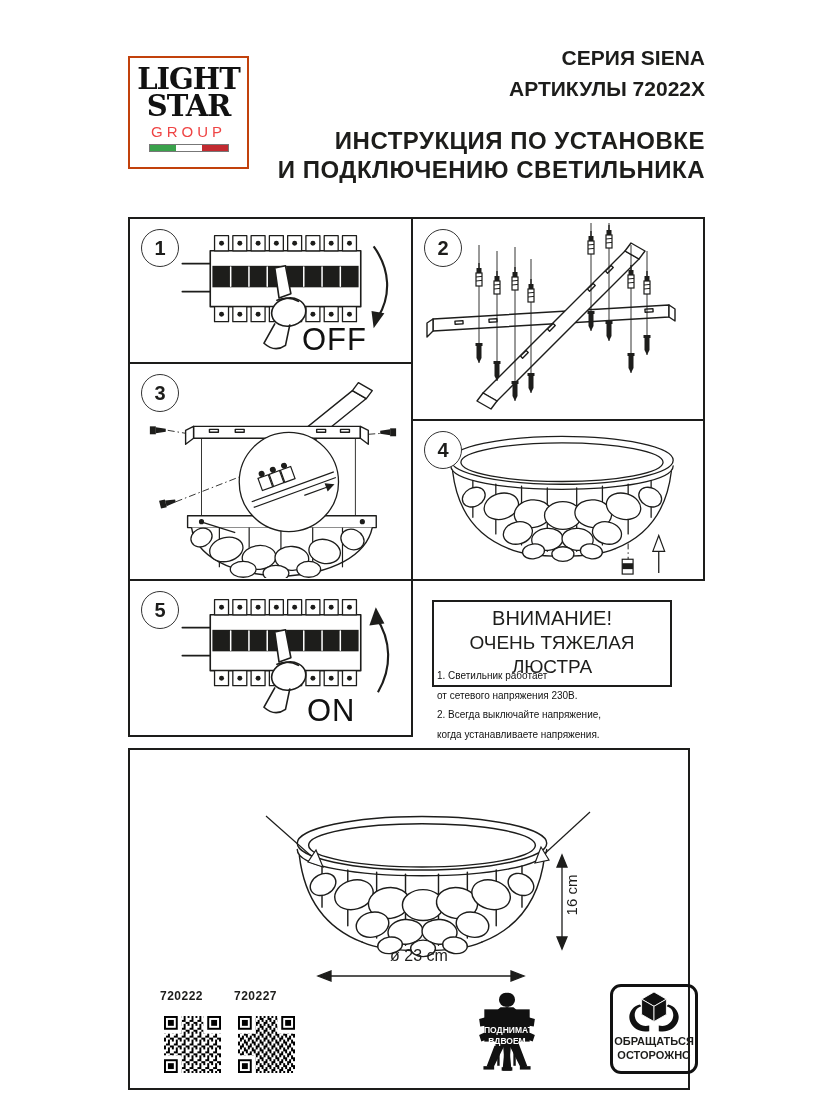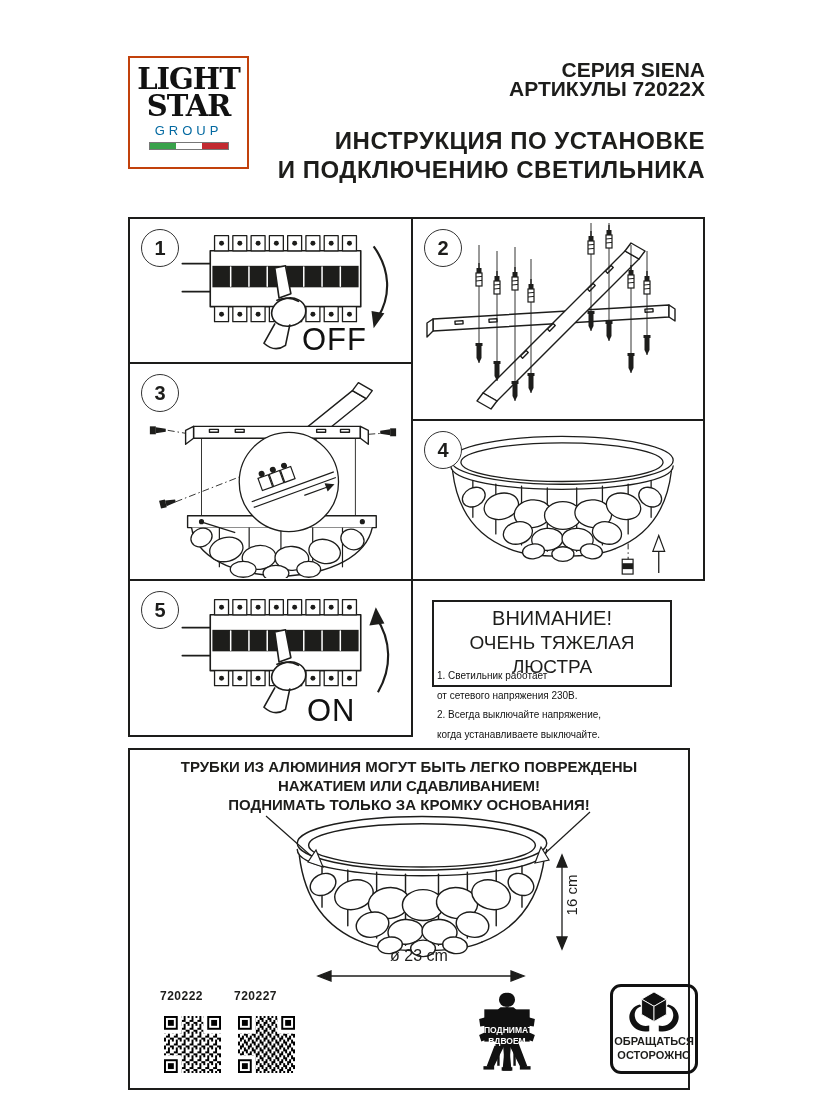--- a/index.html
+++ b/index.html
@@ -4,25 +4,25 @@
 <style>
   html,body{margin:0;padding:0;background:#e8e8e8;}
   .page{position:relative;width:826px;height:1100px;background:#ffffff;margin:0 auto;
         font-family:"Liberation Sans","DejaVu Sans",sans-serif;color:#1d1d1b;overflow:hidden;}
   .abs{position:absolute;}
   
   .logo-box{left:128px;top:56px;width:121px;height:113px;border:2px solid #c2410c;
             box-sizing:border-box;text-align:center;padding-top:8px;}
   .logo-word{font-family:"DejaVu Serif","Liberation Serif",serif;font-weight:bold;
              font-size:29px;line-height:27px;letter-spacing:-1px;color:#111;}
-  .logo-group{font-size:13px;letter-spacing:4px;margin-top:3px;color:#0369a1;}
+  .logo-group{font-size:15px;letter-spacing:4px;margin-top:3px;color:#ef4444;}
   .logo-flag{width:80px;height:8px;margin:4px auto 0;display:flex;border:1px solid #777;box-sizing:border-box;}
   .logo-flag span{flex:1;}
   .hdr{right:121px;text-align:right;font-weight:bold;}
-  .hdr-series{top:58px;font-size:21px;}
+  .hdr-series{top:46px;font-size:21px;}
   .hdr-articles{top:77px;font-size:21px;}
   .hdr-t1{top:127px;font-size:24px;letter-spacing:.5px;}
   .hdr-t2{top:156px;font-size:24px;letter-spacing:.5px;}
   
   .panel{border:2px solid #1d1d1b;box-sizing:border-box;background:#fff;}
   .p1{left:128px;top:217px;width:285px;height:147px;}
   .p2{left:411px;top:217px;width:294px;height:204px;}
   .p3{left:128px;top:362px;width:285px;height:219px;}
   .p4{left:411px;top:419px;width:294px;height:162px;}
   .p5{left:128px;top:579px;width:285px;height:158px;}
@@ -358,29 +358,24 @@
   </div>
 
   <div class="abs attn-box">
     <div class="attn-l1">ВНИМАНИЕ!</div>
     <div class="attn-l2">ОЧЕНЬ ТЯЖЕЛАЯ ЛЮСТРА</div>
   </div>
   <div class="abs notes">
     <div>1. Светильник работает</div>
     <div>от сетевого напряжения 230В.</div>
     <div>2. Всегда выключайте напряжение,</div>
-    <div>когда устанавливаете выключайте.</div>
+    <div>когда устанавливаете напряжения.</div>
   </div>
 
   <div class="abs panel pbottom">
-    <div class="abs bwarn">
-      <div>ТРУБКИ ИЗ АЛЮМИНИЯ МОГУТ БЫТЬ ЛЕГКО ПОВРЕЖДЕНЫ</div>
-      <div>НАЖАТИЕМ ИЛИ СДАВЛИВАНИЕМ!</div>
-      <div>ПОДНИМАТЬ ТОЛЬКО ЗА КРОМКУ ОСНОВАНИЯ!</div>
-    </div>
 
     <svg class="abs" style="left:0;top:0" width="558" height="338" viewBox="0 0 558 338">
       <use href="#sym-chand" x="158" y="58" width="268" height="155"></use>
       <g stroke="#1d1d1b" stroke-width="1.2" fill="#ffffff">
         <line x1="136" y1="66" x2="188" y2="112"></line>
         <polygon points="193,117 178,112 186,100"></polygon>
         <line x1="460" y1="62" x2="410" y2="108"></line>
         <polygon points="405,113 419,110 411,97"></polygon>
       </g>
       <g stroke="#1d1d1b" stroke-width="1.3" fill="#1d1d1b">

